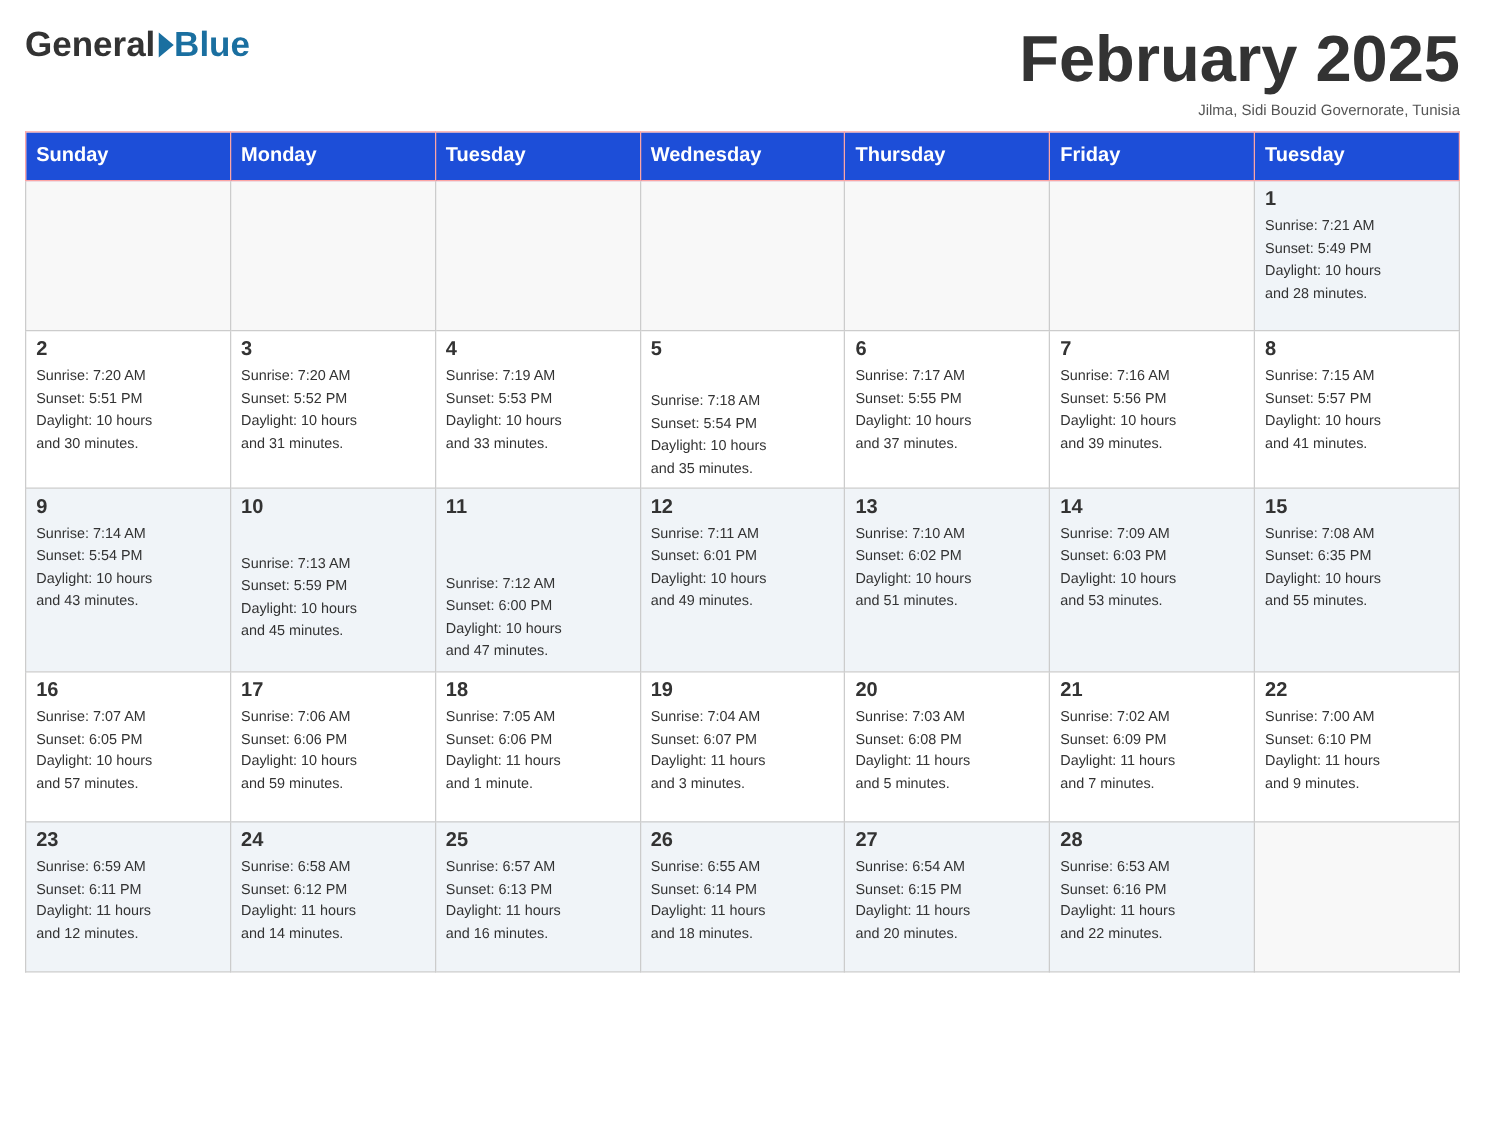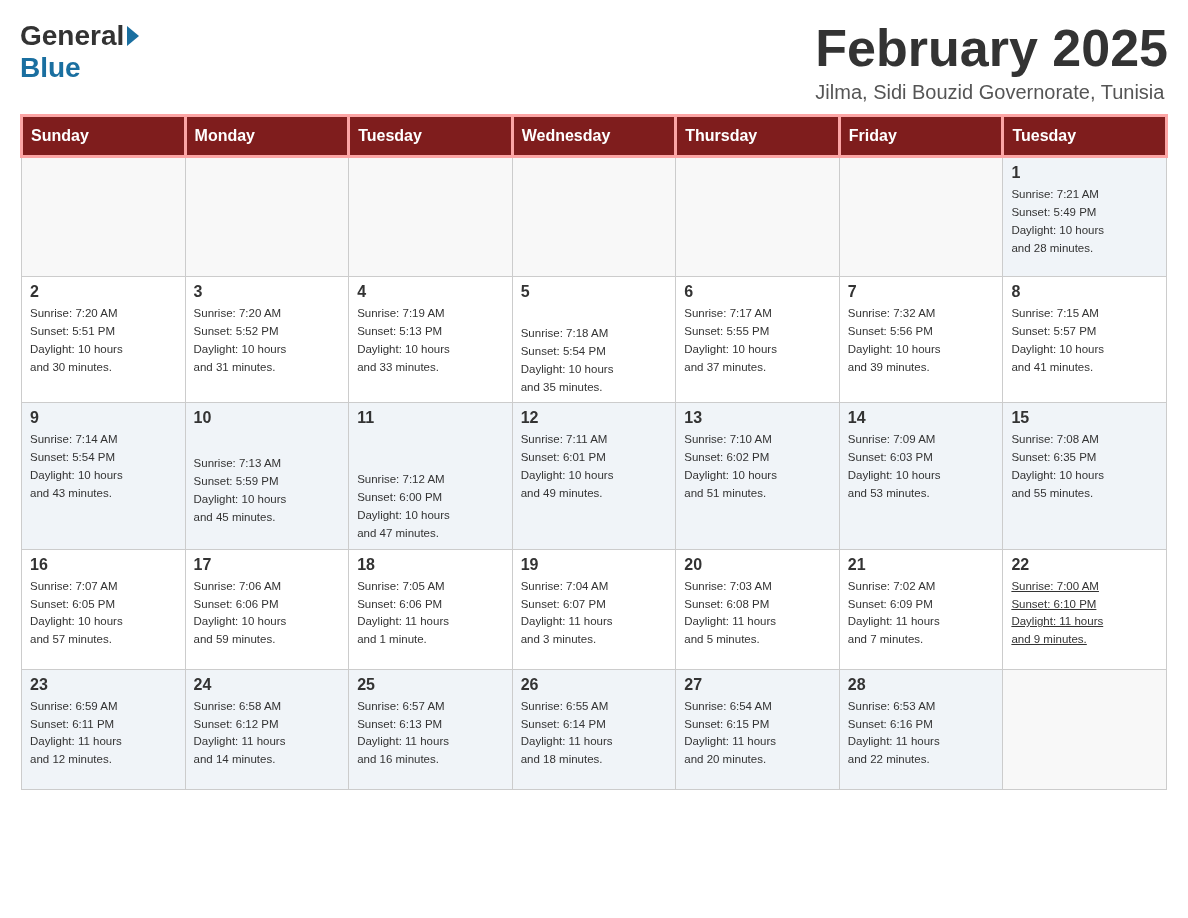--- a/index.html
+++ b/index.html
@@ -11,21 +11,21 @@
       min-height: 918px;
     }
     .header {
       display: flex;
       justify-content: space-between;
       align-items: flex-start;
       margin-bottom: 10px;
     }
     .logo {
       display: flex;
-      flex-direction: column;
+      flex-direction: row;
       align-items: flex-start;
       justify-content: center;
     }
     .logo-text {
       font-size: 28px;
       font-weight: bold;
       color: #333;
       display: flex;
       align-items: center;
     }
@@ -39,45 +39,46 @@
       border-bottom: 10px solid transparent;
       margin-left: 3px;
       vertical-align: middle;
     }
     .logo-blue {
       color: #1a6fa0;
       font-size: 28px;
       font-weight: bold;
     }
     .title-section {
+      text-align: right;
     }
     .calendar-title {
       font-size: 52px;
       font-weight: bold;
       color: #333;
       line-height: 1.1;
     }
     .calendar-subtitle {
-      font-size: 20px;
+      font-size: 12px;
       color: #555;
       margin-top: 4px;
     }
     .calendar {
       width: 100%;
       border-collapse: collapse;
       margin-top: 10px;
     }
     .calendar th {
-      background-color: #7f1d1d;
+      background-color: #1d4ed8;
       color: #fff;
       padding: 10px 8px;
       font-size: 16px;
       font-weight: bold;
       text-align: left;
-      border: 3px solid #fca5a5;
+      border: 1px solid #fca5a5;
     }
     .calendar td {
       border: 1px solid #ccc;
       vertical-align: top;
       padding: 6px 8px;
       width: calc(100% / 7);
       height: 120px;
       background: #fff;
     }
     .calendar tr:nth-child(odd) td {
@@ -160,41 +161,41 @@
         <td>
           <span class="day-number">3</span>
           <div class="day-info" style="white-space: pre-line;">Sunrise: 7:20 AM
 Sunset: 5:52 PM
 Daylight: 10 hours
 and 31 minutes.</div>
         </td>
         <td>
           <span class="day-number">4</span>
           <div class="day-info" style="white-space: pre-line;">Sunrise: 7:19 AM
-Sunset: 5:13 PM
+Sunset: 5:53 PM
 Daylight: 10 hours
 and 33 minutes.</div>
         </td>
         <td>
           <span class="day-number">5</span>
           <div class="day-info" style="white-space: pre-line; margin-top: 24px;">Sunrise: 7:18 AM
 Sunset: 5:54 PM
 Daylight: 10 hours
 and 35 minutes.</div>
         </td>
         <td>
           <span class="day-number">6</span>
           <div class="day-info" style="white-space: pre-line;">Sunrise: 7:17 AM
 Sunset: 5:55 PM
 Daylight: 10 hours
 and 37 minutes.</div>
         </td>
         <td>
           <span class="day-number">7</span>
-          <div class="day-info" style="white-space: pre-line;">Sunrise: 7:32 AM
+          <div class="day-info" style="white-space: pre-line;">Sunrise: 7:16 AM
 Sunset: 5:56 PM
 Daylight: 10 hours
 and 39 minutes.</div>
         </td>
         <td>
           <span class="day-number">8</span>
           <div class="day-info" style="white-space: pre-line;">Sunrise: 7:15 AM
 Sunset: 5:57 PM
 Daylight: 10 hours
 and 41 minutes.</div>
@@ -289,21 +290,21 @@
         </td>
         <td>
           <span class="day-number">21</span>
           <div class="day-info" style="white-space: pre-line;">Sunrise: 7:02 AM
 Sunset: 6:09 PM
 Daylight: 11 hours
 and 7 minutes.</div>
         </td>
         <td>
           <span class="day-number">22</span>
-          <div class="day-info" style="white-space: pre-line; text-decoration: underline;">Sunrise: 7:00 AM
+          <div class="day-info" style="white-space: pre-line;">Sunrise: 7:00 AM
 Sunset: 6:10 PM
 Daylight: 11 hours
 and 9 minutes.</div>
         </td>
       </tr>
       <tr class="row-odd">
         <td>
           <span class="day-number">23</span>
           <div class="day-info" style="white-space: pre-line;">Sunrise: 6:59 AM
 Sunset: 6:11 PM

